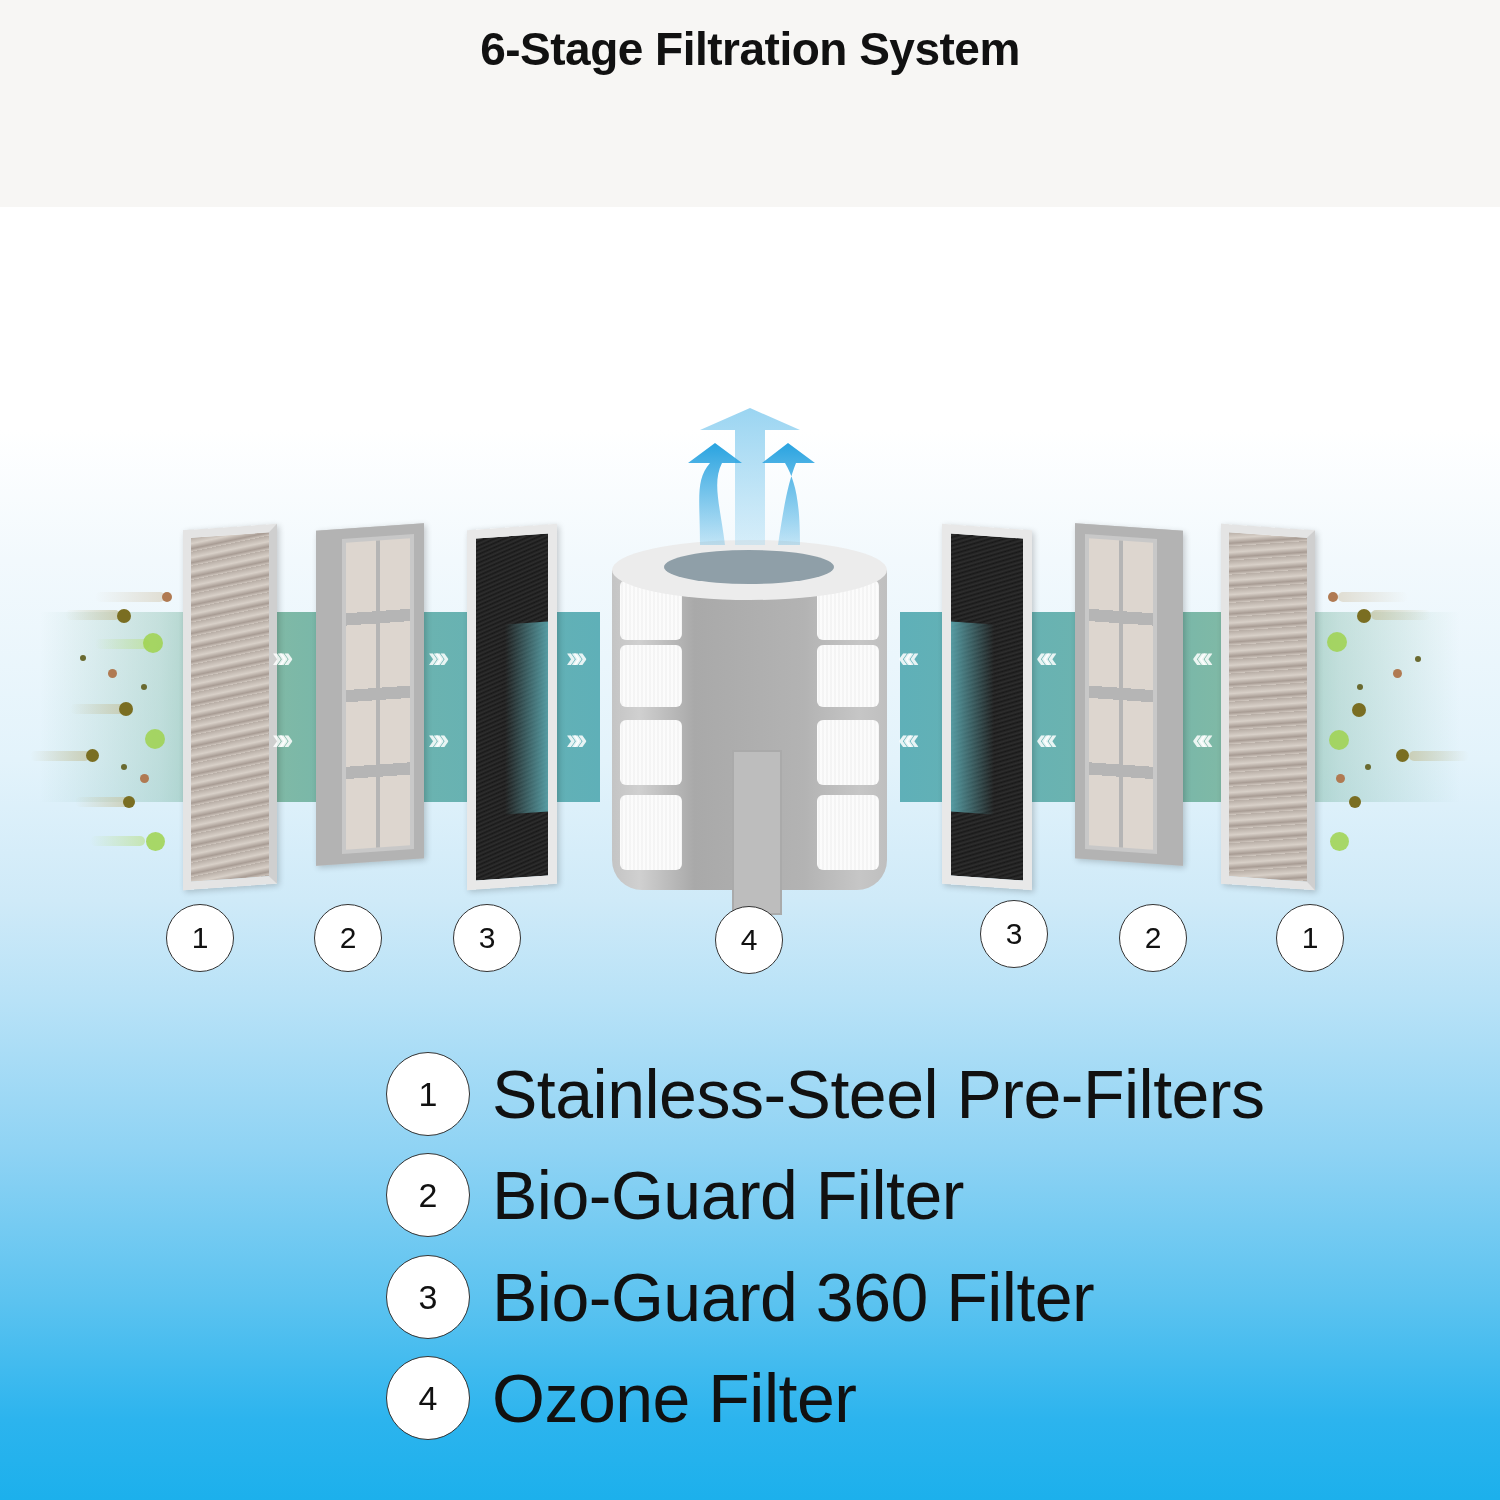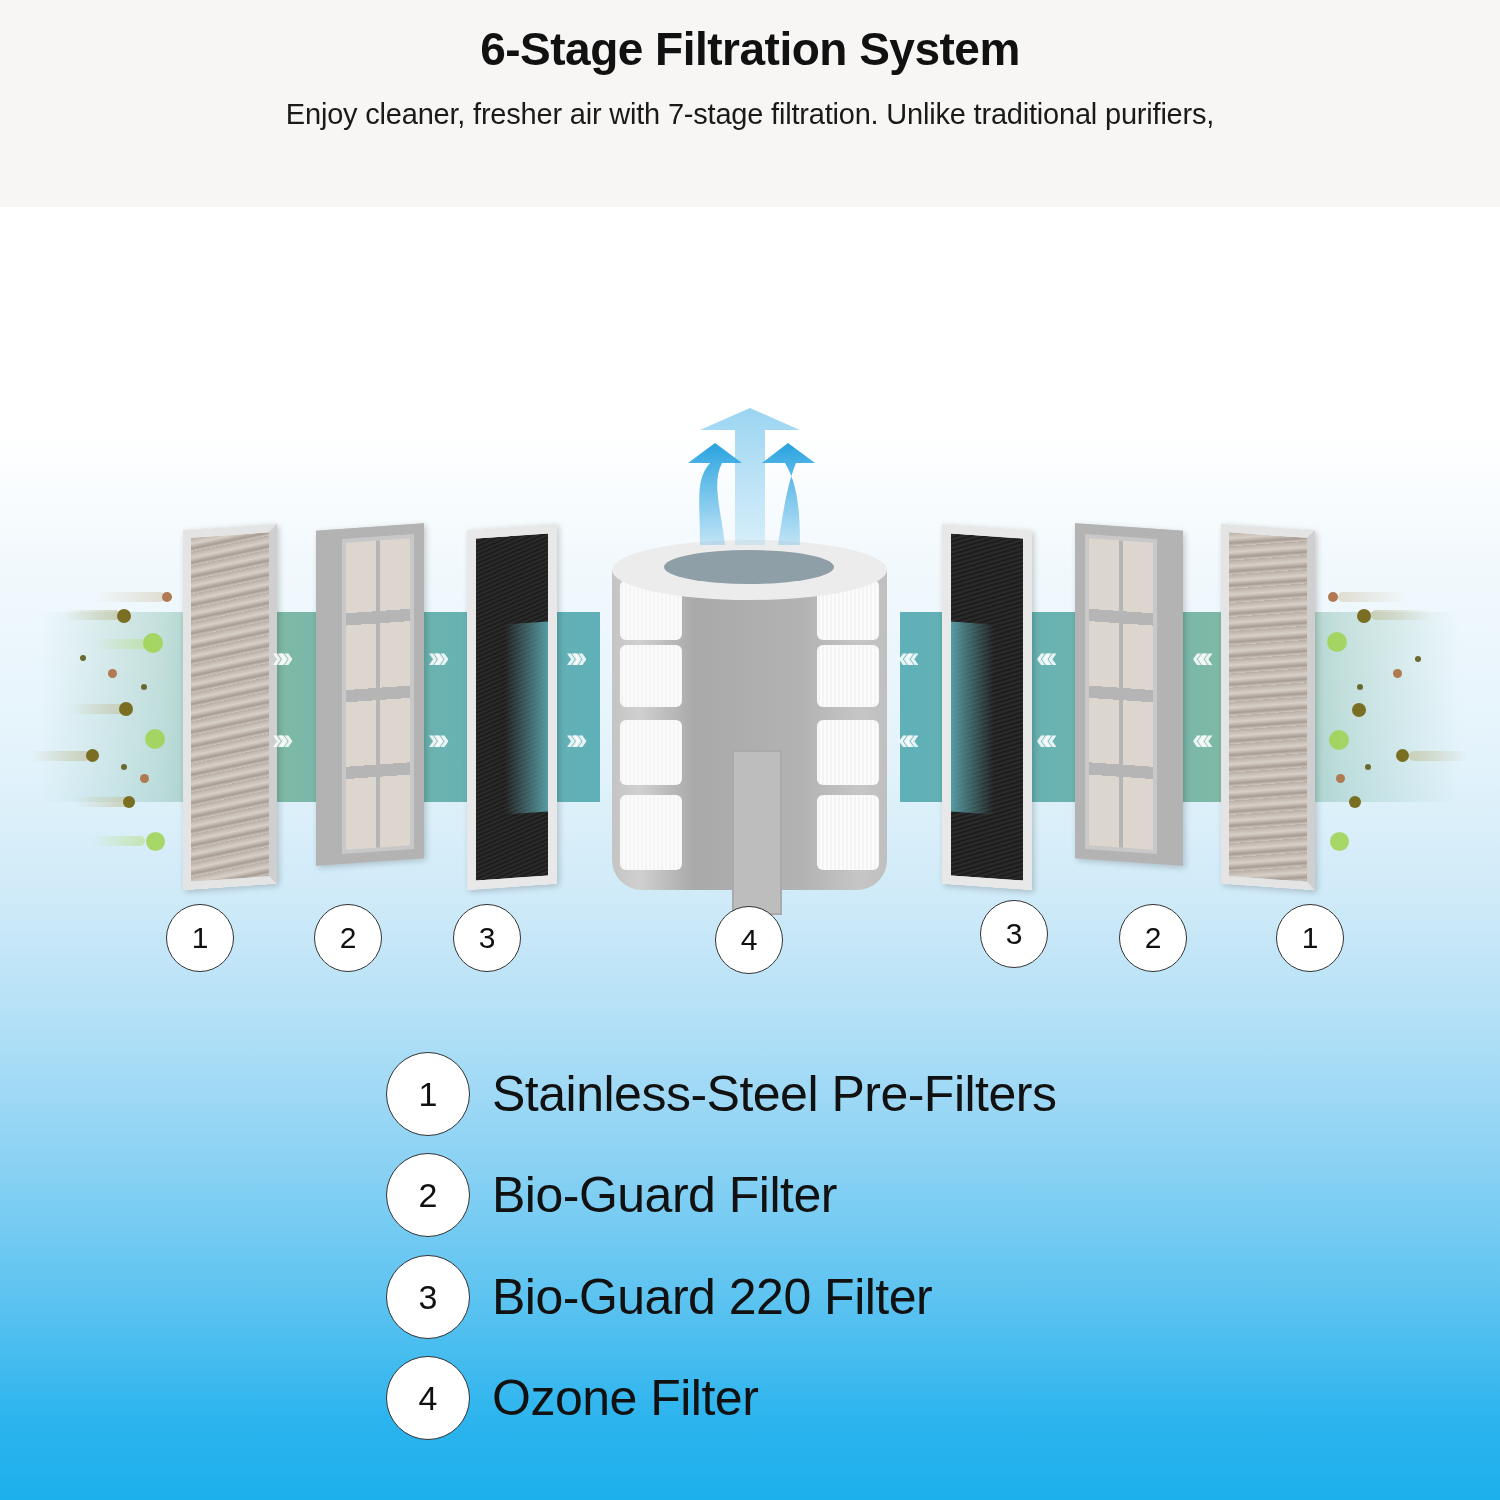--- a/index.html
+++ b/index.html
@@ -126,29 +126,28 @@
   }
 
   
   .legend-row { position: absolute; left: 386px; height: 84px; display: flex; align-items: center; }
   .legend-row .num {
     width: 84px; height: 84px; border-radius: 50%; background: #fff; border: 1px solid #333;
     display: flex; align-items: center; justify-content: center;
     font-size: 34px; color: #111;
   }
   .legend-row .lbl {
-    margin-left: 22px; font-size: 50px; color: #111; letter-spacing: -0.5px;
+    margin-left: 22px; font-size: 68px; color: #111; letter-spacing: -0.5px;
   }
 </style>
 </head>
 <body>
 
 <div class="header">
   <h1>6-Stage Filtration System</h1>
-  <p class="l1">Enjoy cleaner, fresher air with 7-stage filtration. Unlike traditional purifiers,</p>
 </div>
 
 <div class="band band-left"></div>
 <div class="band band-right"></div>
 
 <div>
   <div class="trail" style="left:95px;top:592px;width:70px;background:linear-gradient(to right,rgba(220,220,210,0),rgba(220,215,200,0.8));"></div>
   <div class="particle" style="left:162px;top:592px;width:10px;height:10px;background:#b07a52;"></div>
   <div class="trail" style="left:65px;top:610px;width:55px;background:linear-gradient(to right,rgba(200,200,180,0),rgba(200,200,170,0.8));"></div>
   <div class="particle" style="left:117px;top:609px;width:14px;height:14px;background:#7a6e22;"></div>
@@ -261,19 +260,19 @@
   <div class="legend-row" style="top:1052px;">
     <div class="num">1</div>
     <div class="lbl">Stainless-Steel Pre-Filters</div>
   </div>
   <div class="legend-row" style="top:1153px;">
     <div class="num">2</div>
     <div class="lbl">Bio-Guard Filter</div>
   </div>
   <div class="legend-row" style="top:1255px;">
     <div class="num">3</div>
-    <div class="lbl">Bio-Guard 220 Filter</div>
+    <div class="lbl">Bio-Guard 360 Filter</div>
   </div>
   <div class="legend-row" style="top:1356px;">
     <div class="num">4</div>
     <div class="lbl">Ozone Filter</div>
   </div>
 </div>
 
 </body></html>

